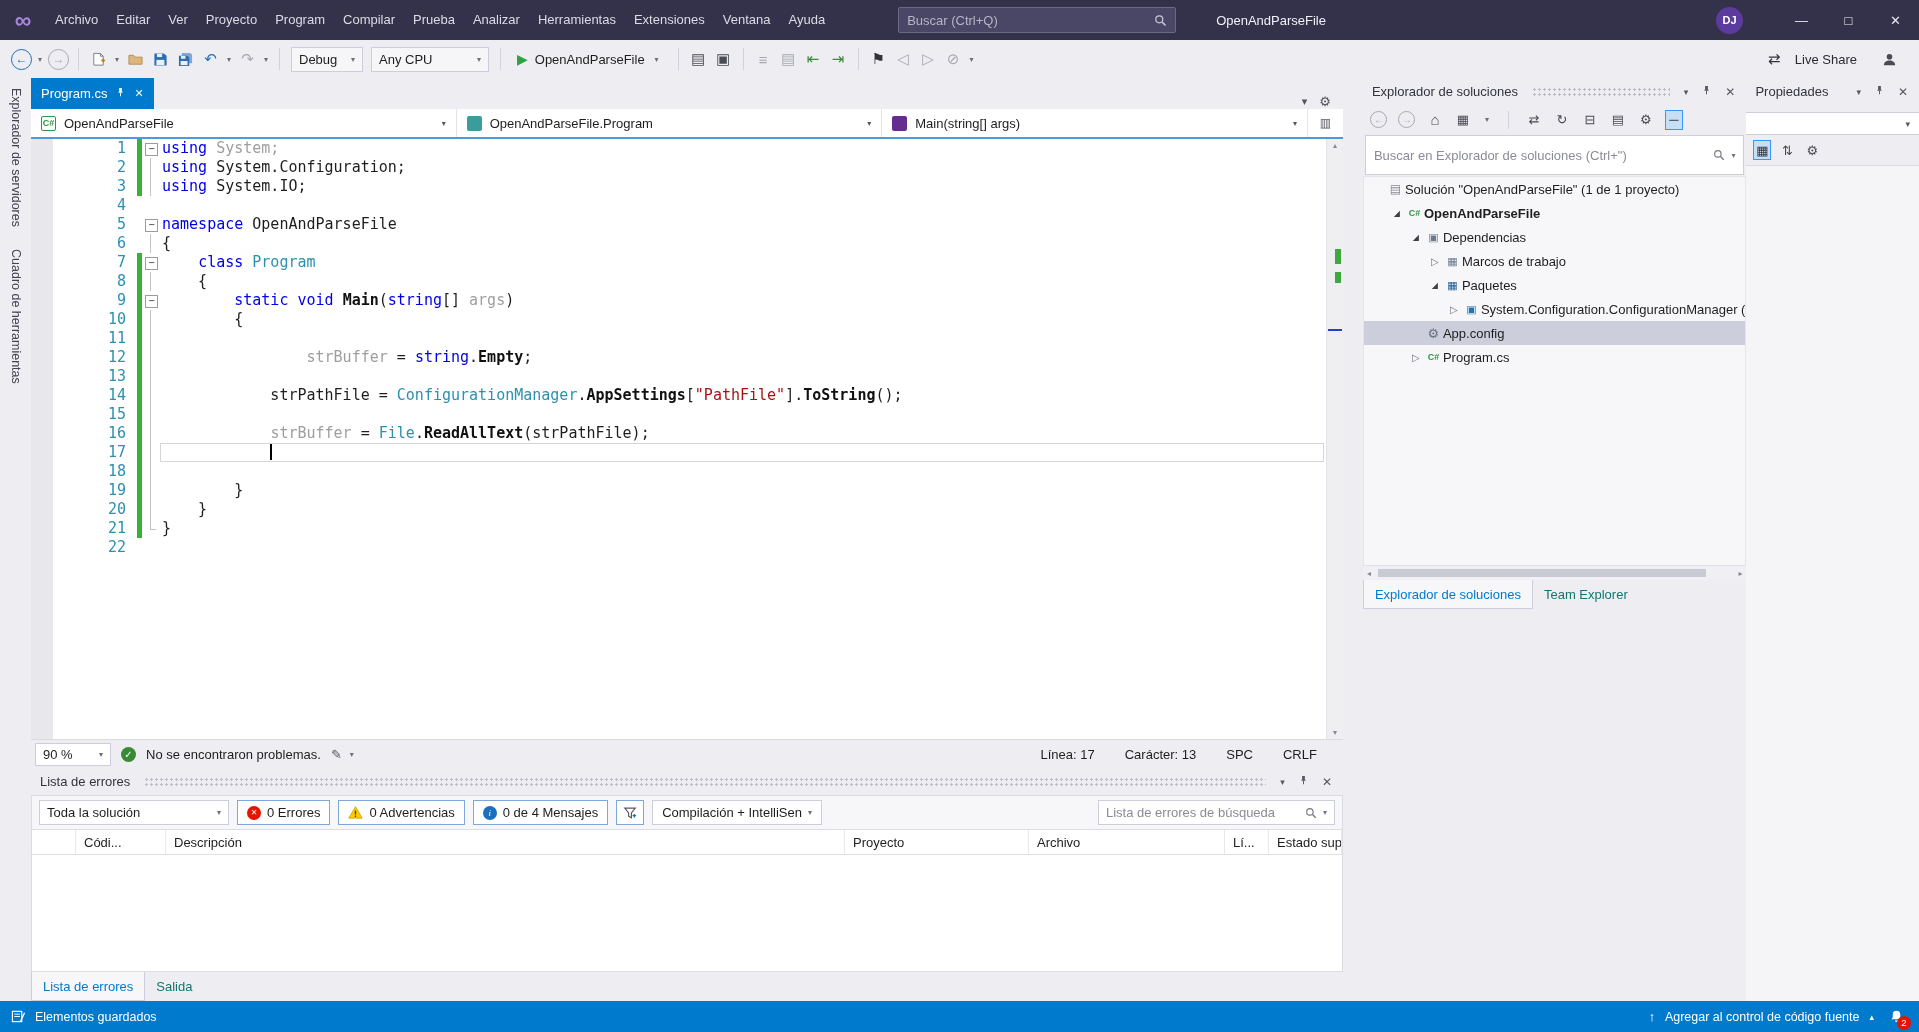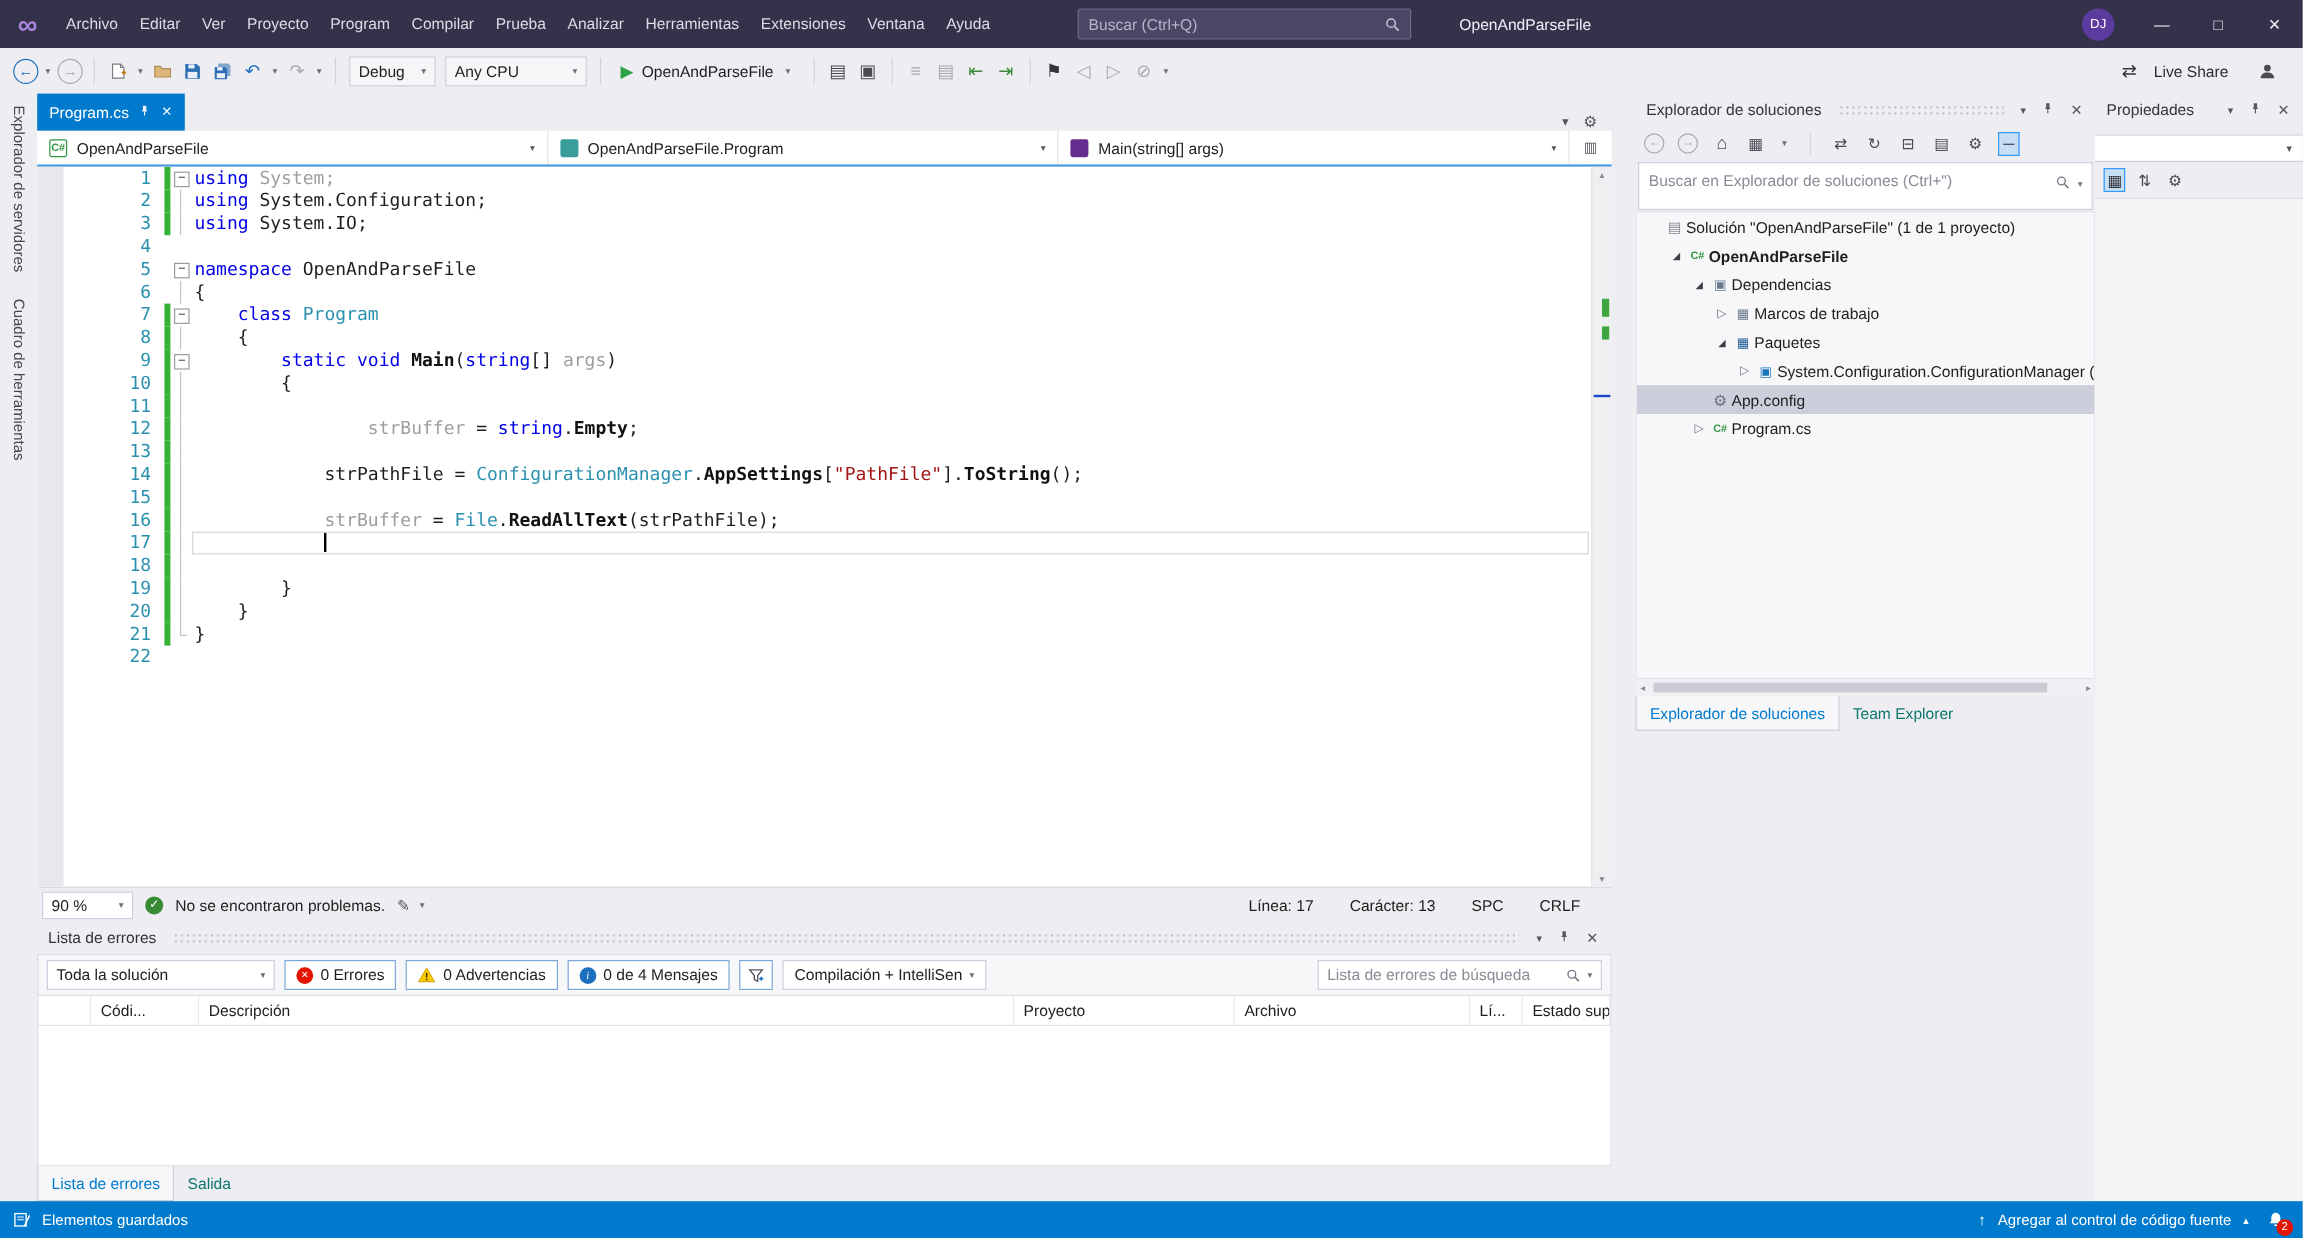--- a/index.html
+++ b/index.html
@@ -10,21 +10,21 @@
 
 .titlebar{height:40px;background:#34324A;display:flex;align-items:center;color:#E8E8F0;flex:0 0 auto}
 .vs-logo{width:46px;text-align:center;font-size:23px;font-weight:bold;color:#A886DB;line-height:40px}
 .menubar{display:flex;height:100%;align-items:center}
 .menu-item{padding:0 9px;line-height:40px;font-size:13px;color:#DCDBE6;cursor:default;white-space:nowrap}
 .tb-search{margin-left:64px;width:278px;height:26px;background:#4A4766;border:1px solid #6C6987;display:flex;align-items:center;padding:0 8px;border-radius:2px}
 .tb-search input{flex:1;background:transparent;border:0;outline:0;color:#fde047;font-size:13px;font-family:inherit}
 .tb-search input::placeholder{color:#B6B4C6}
 .tb-title{margin-left:40px;font-size:13px;color:#F0EFF7;white-space:nowrap}
 .tb-right{margin-left:auto;display:flex;align-items:center;height:100%}
-.avatar{width:27px;height:27px;border-radius:50%;background:#5C3B9E;color:#fff;font-size:11px;display:flex;align-items:center;justify-content:center;margin-right:16px;font-weight:normal}
+.avatar{width:27px;height:27px;border-radius:50%;background:#5C3B9E;color:#fff;font-size:11px;display:flex;align-items:center;justify-content:center;margin-right:35px;font-weight:bold}
 .winbtn{width:47px;height:100%;display:flex;align-items:center;justify-content:center;font-size:13px;color:#E8E8F0}
 
 
 .toolbar{height:38px;background:#EEEEF2;display:flex;align-items:center;padding:0 10px;gap:2px;flex:0 0 auto}
 .ticon{min-width:23px;height:24px;display:flex;align-items:center;justify-content:center;font-size:15px;color:#4A4A52}
 .ticon.blue{color:#1C6FBF}
 .ticon.green{color:#3C8A3C}
 .ticon.dark{color:#33333B}
 .ticon.dis{color:#A7A8B0}
 .ticaret{width:10px;font-size:8px;color:#6F6F77;display:flex;align-items:center;justify-content:center}
@@ -116,21 +116,21 @@
 .elcols{height:25px;background:#fff;display:flex;border-bottom:1px solid #E0E0E6;border-left:1px solid #DCDCE4;border-right:1px solid #DCDCE4;font-size:13px;flex:0 0 auto}
 .elcol{display:flex;align-items:center;padding:0 8px;border-right:1px solid #E8E8EE;overflow:hidden;white-space:nowrap}
 .elbody{flex:1;background:#fff;border:1px solid #DCDCE4;border-top:none}
 
 
 .sepanel{height:531px;display:flex;flex-direction:column;flex:0 0 auto}
 .setoolbar{height:29px;display:flex;align-items:center;gap:10px;padding:0 7px;color:#4A4A55;flex:0 0 auto}
 .seicon{min-width:18px;height:20px;display:flex;align-items:center;justify-content:center;font-size:13px}
 .seicon.dis{color:#A7A8B0}
 .seicon.pressed{border:1px solid #3399FF;background:#C7DFF5;color:#33333B}
-.sesearch{height:40px;margin:1px 2px;background:#fff;border:1px solid #CCCEDB;display:flex;align-items:flex-end;padding:16px 8px;gap:6px;color:#767683;flex:0 0 auto}
+.sesearch{height:40px;margin:1px 2px;background:#fff;border:1px solid #CCCEDB;display:flex;align-items:center;padding:16px 8px;gap:6px;color:#767683;flex:0 0 auto}
 .sesearch input{flex:1;border:0;outline:0;font:inherit;color:#55555E;min-width:0}
 .sesearch input::placeholder{color:#8B8B97}
 .tree{flex:1;background:#F7F7FA;overflow:hidden;font-size:13px;border:1px solid #E4E4EA;border-bottom:none}
 .trow{height:24px;display:flex;align-items:center;white-space:nowrap}
 .trow.sel{background:#CCCEDB}
 .texp{width:16px;text-align:center;flex:0 0 auto}
 .texp.open{font-size:8px;color:#3E3E46}
 .texp.closed{font-size:10px;color:#70707A}
 .tico{width:19px;display:flex;justify-content:center;flex:0 0 auto}
 .tlabel{overflow:hidden}

